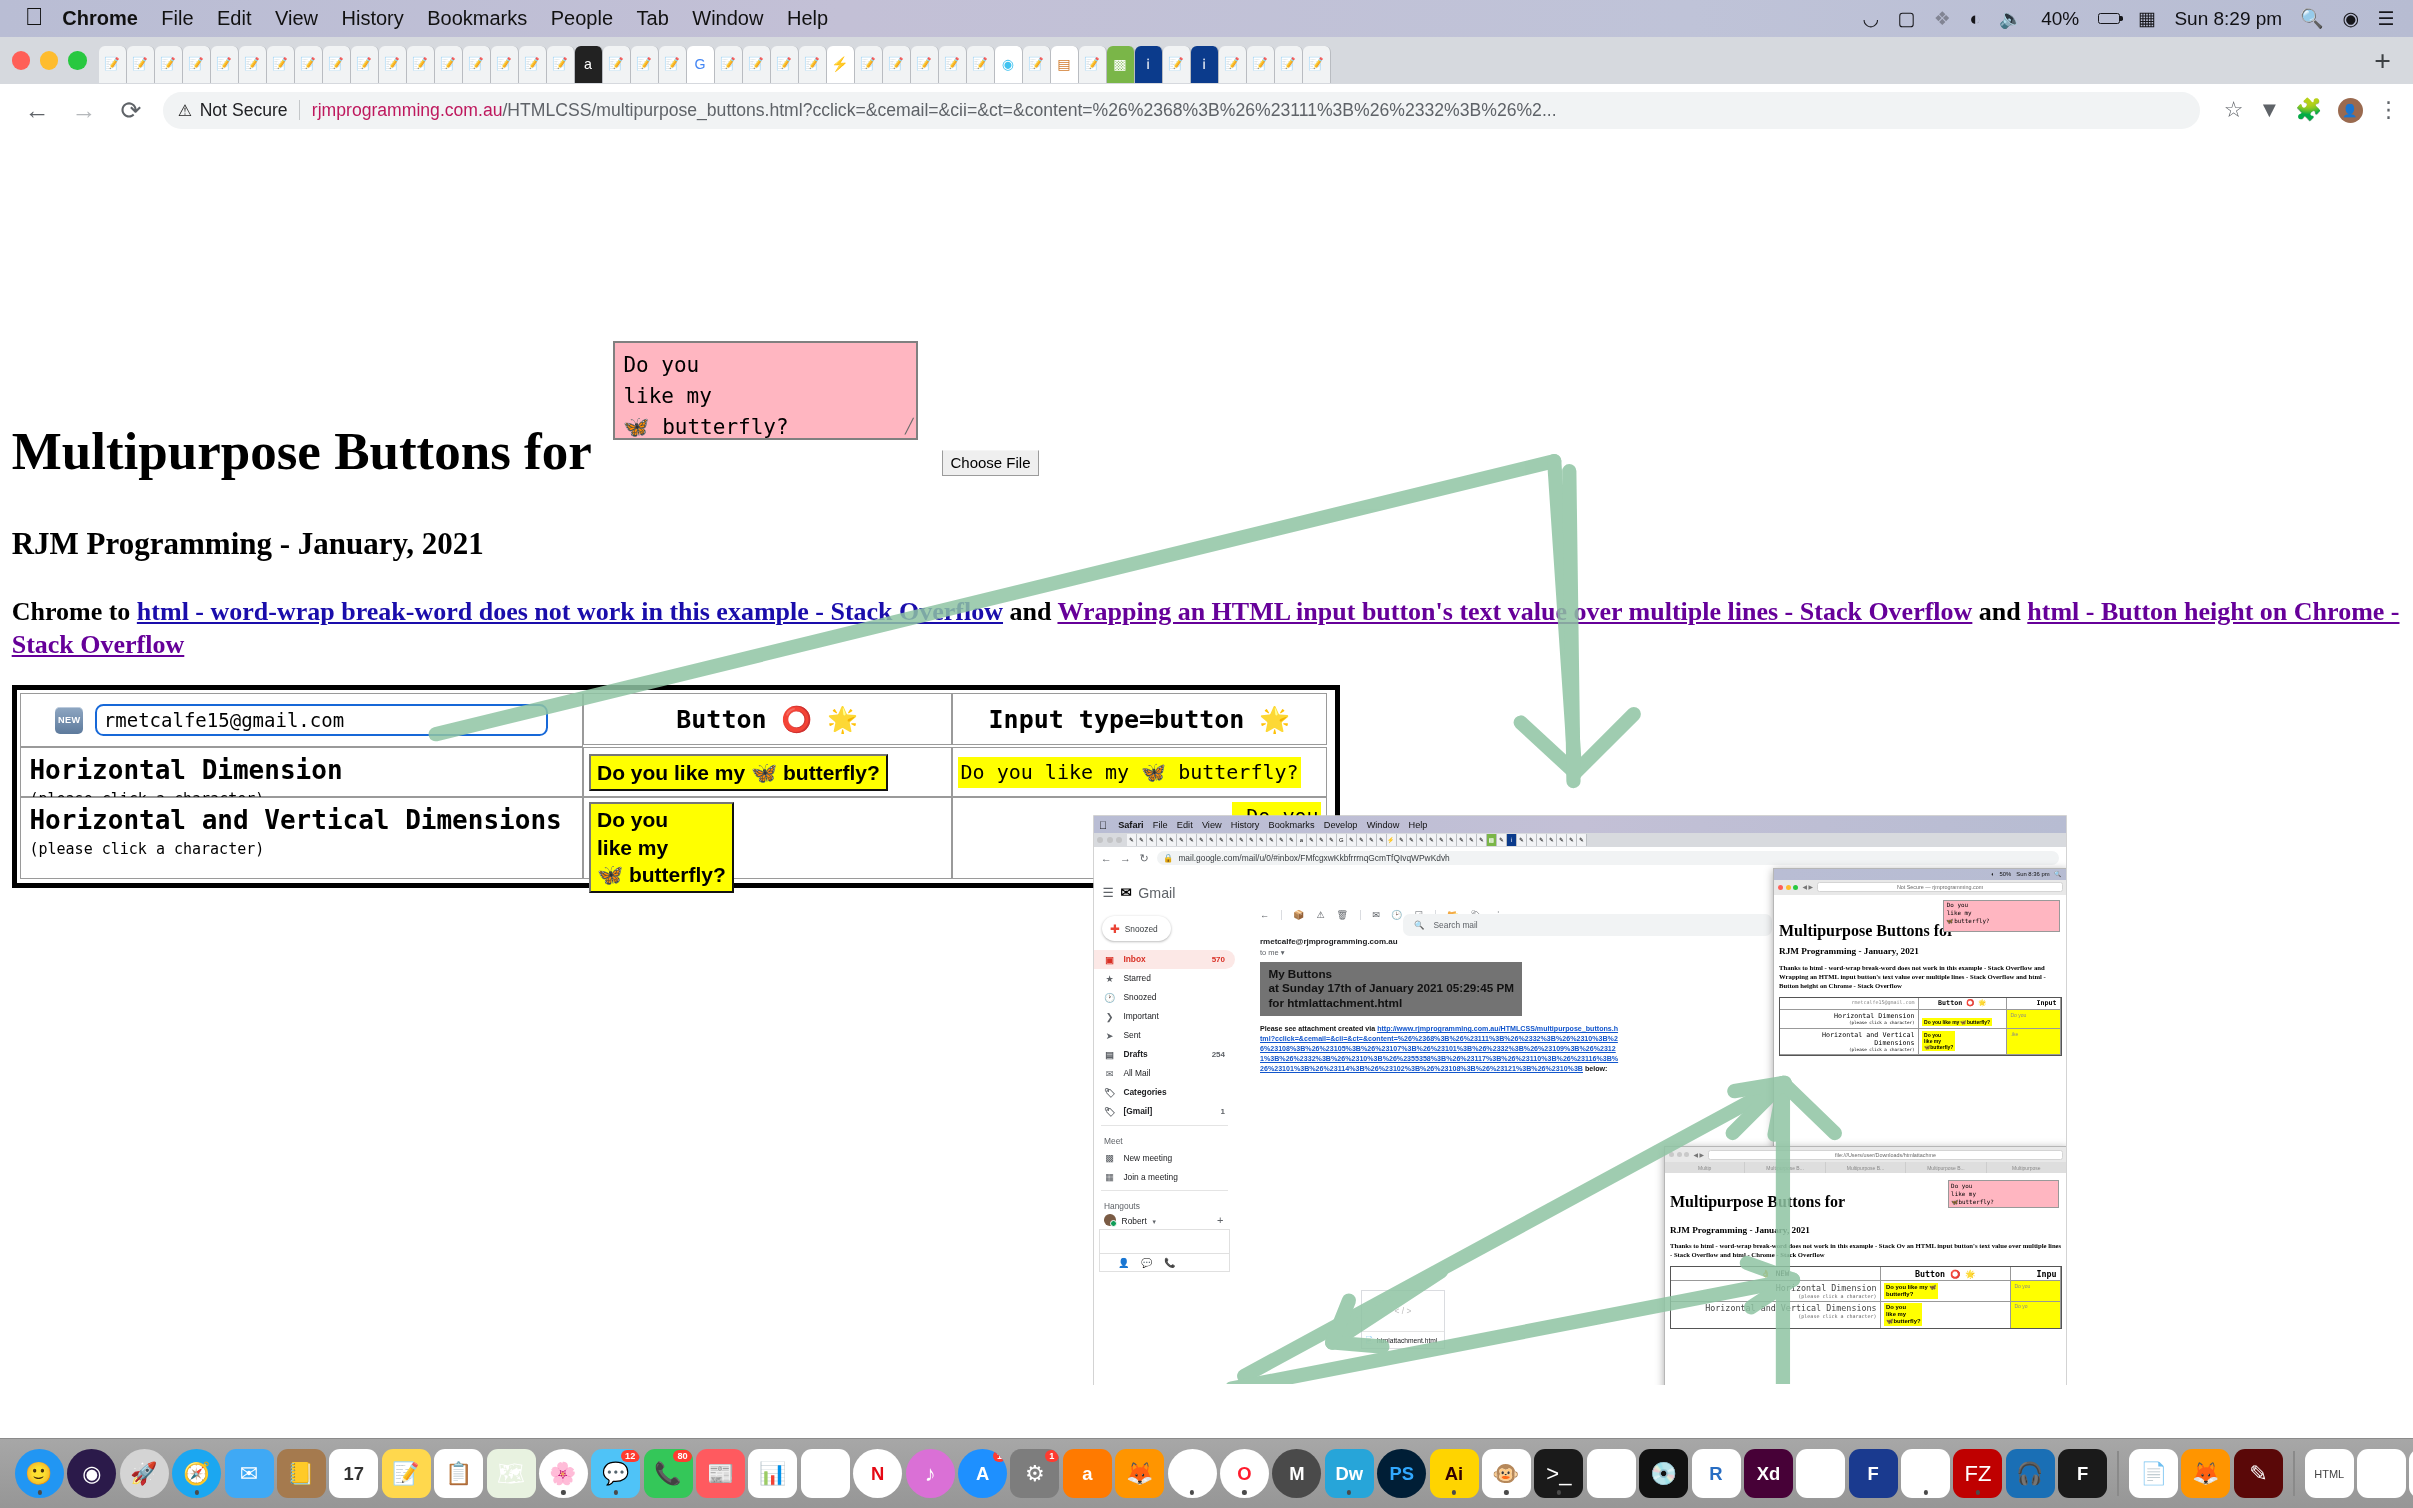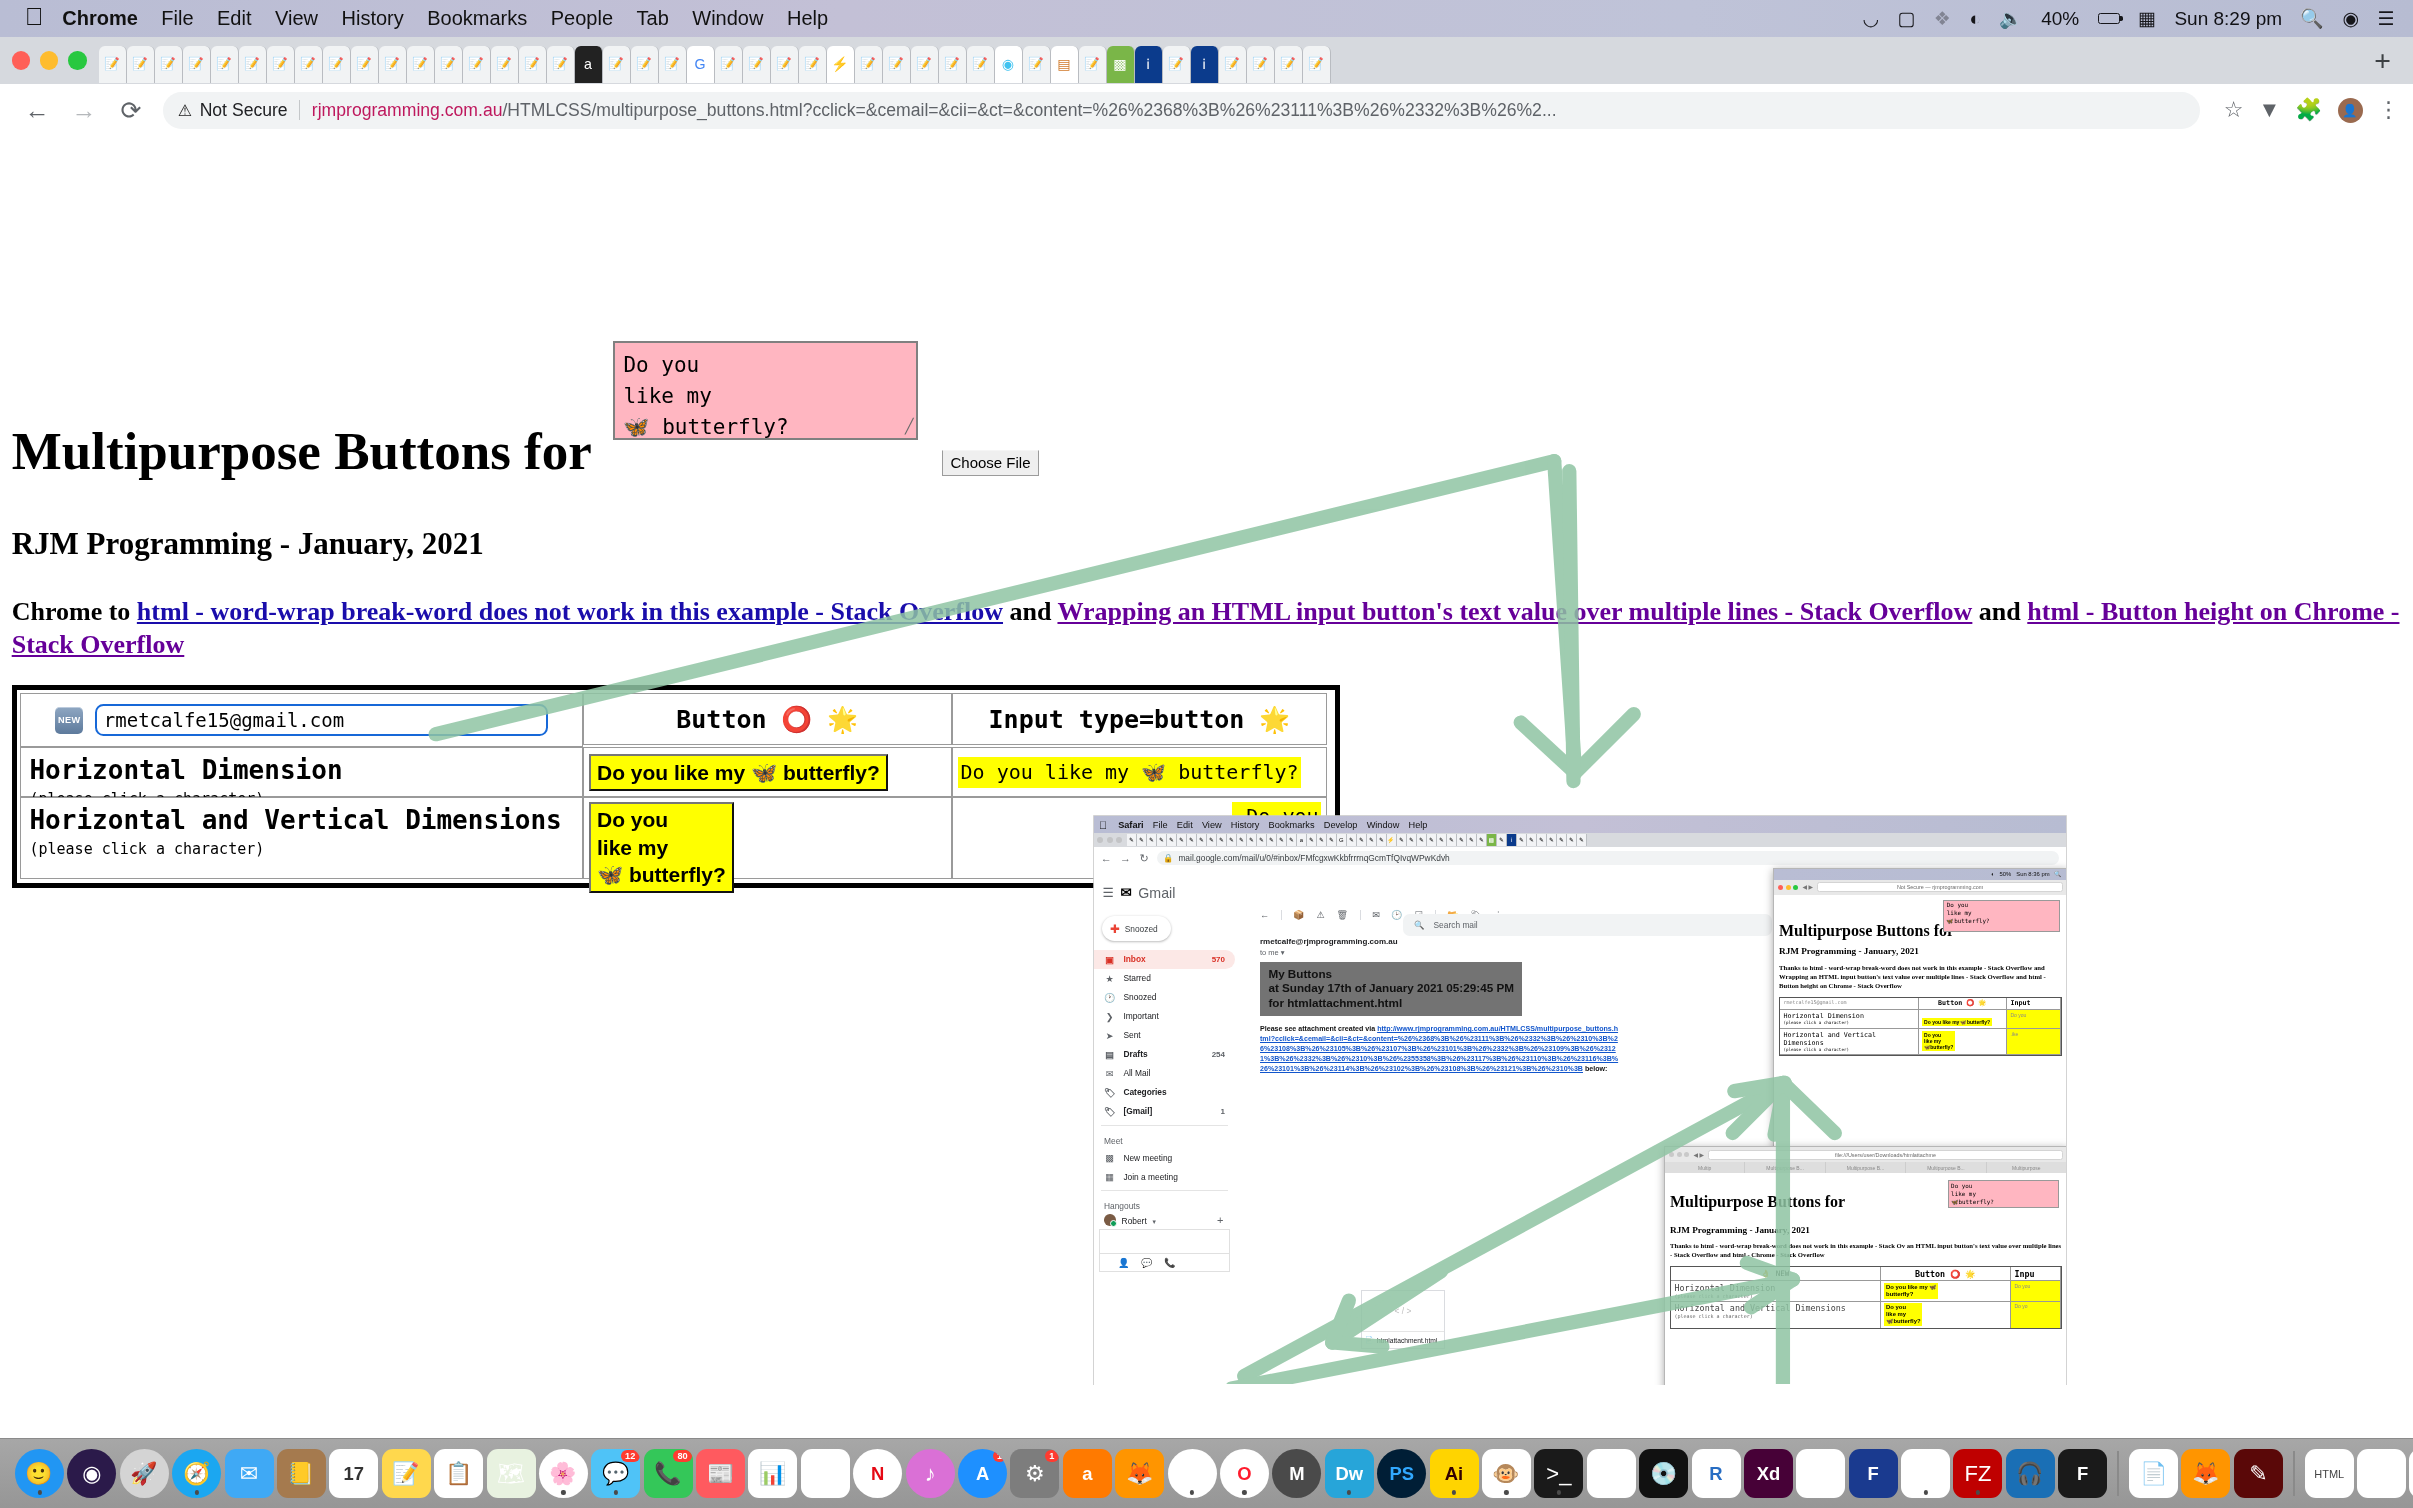--- a/index.html
+++ b/index.html
@@ -228,21 +228,21 @@
               display:flex; align-items:center; justify-content:center; overflow:hidden;}
   .nest-page { padding: 5px; position:relative; background:#fff; }
   .np-title { font-family:"Liberation Serif",serif; font-weight:bold; font-size: 16px; color:#000; }
   .np-sub { font-family:"Liberation Serif",serif; font-weight:bold; font-size: 9.2px; color:#000; margin-top: 6.7px;}
   .np-th { font-family:"Liberation Serif",serif; font-weight:bold; font-size: 6.7px; color:#000; margin-top: 6.7px; line-height:1.35;}
   .np-pink { position:absolute; background:#ffb6c1; border:0.8px solid #999;
              font-family:"DejaVu Sans Mono",monospace; font-size:5.9px; color:#000; padding:1.7px 2.5px; line-height:1.35;}
   .np-table { margin-top: 6.7px; border:0.8px solid #555; }
   .np-tr { display:flex; border-bottom:0.8px solid #999; }
   .np-td { border-right:0.8px solid #999; padding: 1.7px 3.4px; }
-  .np-mono { font-family:"DejaVu Sans Mono",monospace; }
+  .np-mono { font-family:"DejaVu Sans Mono",monospace;text-align:right; }
   .np-y { background:#ffff00; color:#000; font-family:"Liberation Sans",sans-serif; font-weight:bold;
           display:inline-block; padding:0.8px 1.7px; line-height:1.2;}
 
   
   .arrows { position:absolute; inset:0; pointer-events:none; z-index: 40; }
 
   
   .dock {
     position:absolute; bottom:0; left:0; width: 2413px; height: 70px;
     background: linear-gradient(#a7a7a7,#969696);

